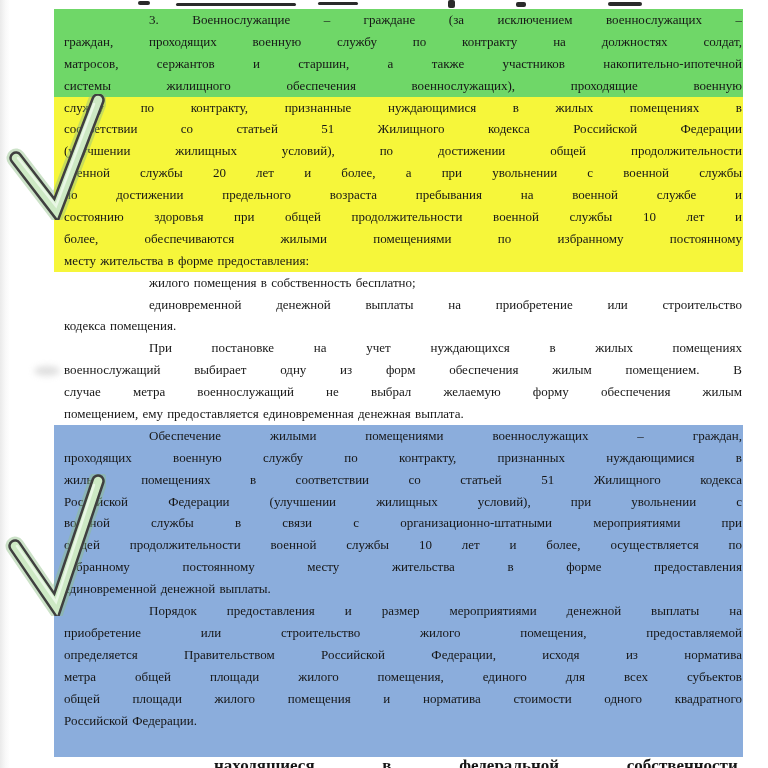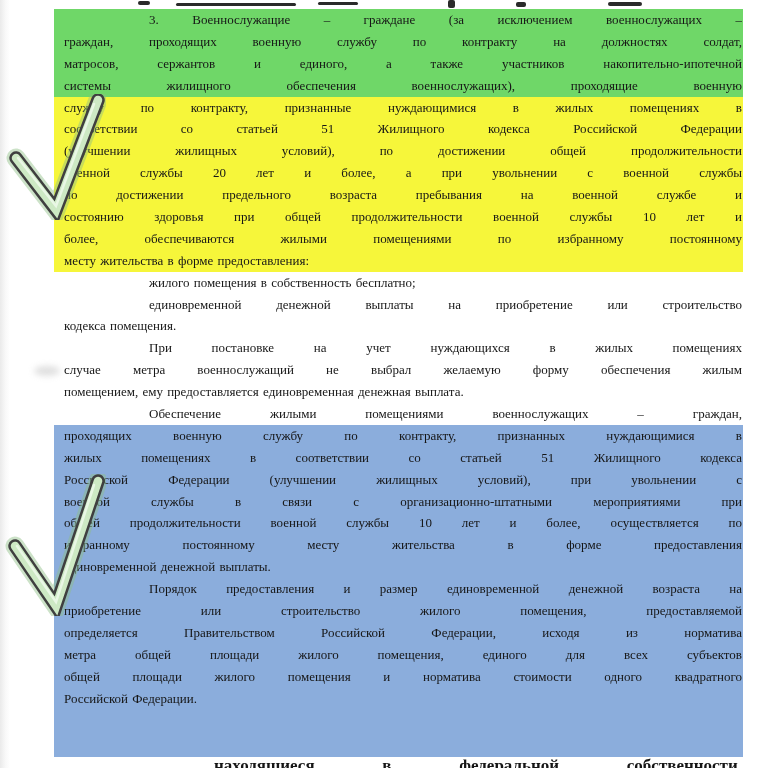--- a/index.html
+++ b/index.html
@@ -59,45 +59,46 @@
 <div class="frag" style="left:138px;top:1px;width:12px;height:4px;border-radius:2px;"></div>
 <div class="frag" style="left:176px;top:3px;width:120px;height:3px;border-radius:2px;"></div>
 <div class="frag" style="left:318px;top:2px;width:40px;height:3px;border-radius:2px;"></div>
 <div class="frag" style="left:448px;top:0px;width:7px;height:8px;border-radius:2px;"></div>
 <div class="frag" style="left:516px;top:2px;width:10px;height:5px;border-radius:2px;"></div>
 <div class="frag" style="left:608px;top:2px;width:34px;height:4px;border-radius:2px;"></div>
 
 <div class="text-col">
   <div class="ln ind">3. Военнослужащие – граждане (за исключением военнослужащих –</div>
   <div class="ln">граждан, проходящих военную службу по контракту на должностях солдат,</div>
-  <div class="ln">матросов, сержантов и единого, а также участников накопительно-ипотечной</div>
+  <div class="ln">матросов, сержантов и старшин, а также участников накопительно-ипотечной</div>
   <div class="ln">системы жилищного обеспечения военнослужащих), проходящие военную</div>
   <div class="ln">службу по контракту, признанные нуждающимися в жилых помещениях в</div>
   <div class="ln">соответствии со статьей 51 Жилищного кодекса Российской Федерации</div>
   <div class="ln">(улучшении жилищных условий), по достижении общей продолжительности</div>
   <div class="ln">военной службы 20 лет и более, а при увольнении с военной службы</div>
   <div class="ln">по достижении предельного возраста пребывания на военной службе и</div>
   <div class="ln">состоянию здоровья при общей продолжительности военной службы 10 лет и</div>
   <div class="ln">более, обеспечиваются жилыми помещениями по избранному постоянному</div>
   <div class="ln left">месту жительства в форме предоставления:</div>
   <div class="ln ind left">жилого помещения в собственность бесплатно;</div>
   <div class="ln ind">единовременной денежной выплаты на приобретение или строительство</div>
   <div class="ln left">кодекса помещения.</div>
   <div class="ln ind">При постановке на учет нуждающихся в жилых помещениях</div>
+  <div class="ln">военнослужащий выбирает одну из форм обеспечения жилым помещением. В</div>
   <div class="ln">случае метра военнослужащий не выбрал желаемую форму обеспечения жилым</div>
   <div class="ln left">помещением, ему предоставляется единовременная денежная выплата.</div>
   <div class="ln ind">Обеспечение жилыми помещениями военнослужащих – граждан,</div>
   <div class="ln">проходящих военную службу по контракту, признанных нуждающимися в</div>
   <div class="ln">жилых помещениях в соответствии со статьей 51 Жилищного кодекса</div>
   <div class="ln">Российской Федерации (улучшении жилищных условий), при увольнении с</div>
   <div class="ln">военной службы в связи с организационно-штатными мероприятиями при</div>
   <div class="ln">общей продолжительности военной службы 10 лет и более, осуществляется по</div>
   <div class="ln">избранному постоянному месту жительства в форме предоставления</div>
   <div class="ln left">единовременной денежной выплаты.</div>
-  <div class="ln ind">Порядок предоставления и размер единовременной денежной возраста на</div>
+  <div class="ln ind">Порядок предоставления и размер мероприятиями денежной выплаты на</div>
   <div class="ln">приобретение или строительство жилого помещения, предоставляемой</div>
   <div class="ln">определяется Правительством Российской Федерации, исходя из норматива</div>
   <div class="ln">метра общей площади жилого помещения, единого для всех субъектов</div>
   <div class="ln">общей площади жилого помещения и норматива стоимости одного квадратного</div>
   <div class="ln left">Российской Федерации.</div>
 </div>
 
 <div class="bottom-cut">находящиеся в федеральной собственности,</div>
 
 <svg class="check check1" width="102" height="126" viewBox="0 0 102 126">

